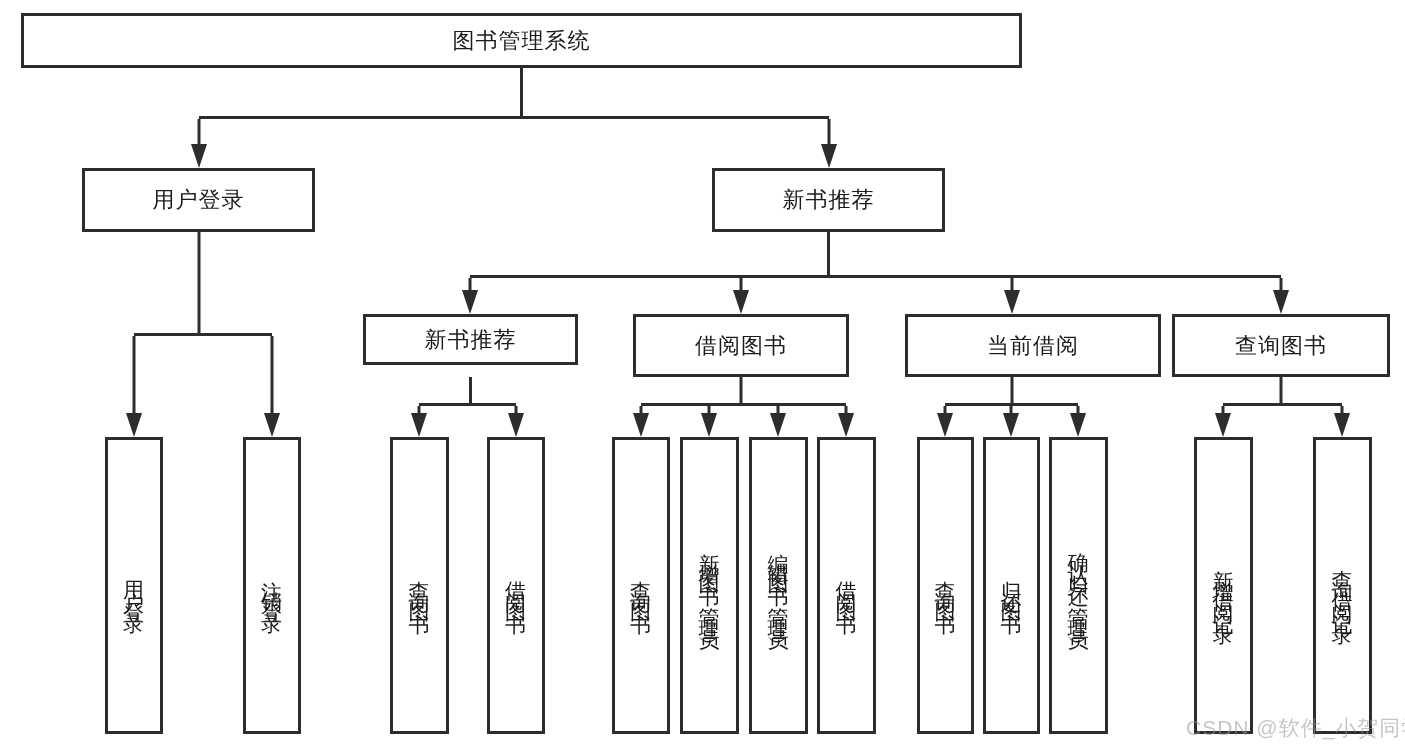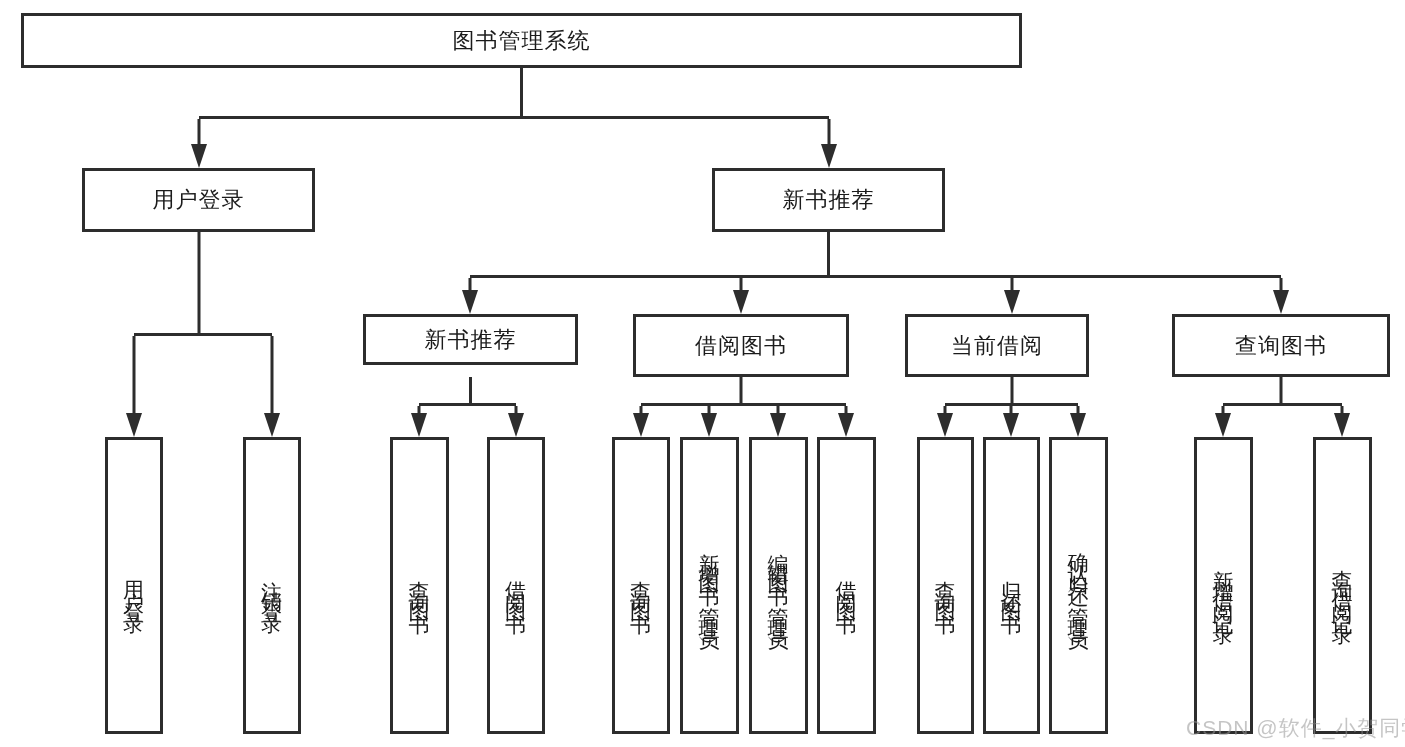--- a/index.html
+++ b/index.html
@@ -95,21 +95,21 @@
     </g>
   </svg>
 
   <div class="node hbox" style="left:21px; top:13px; width:1001px; height:55px">图书管理系统</div>
 
   <div class="node hbox" style="left:82px; top:168px; width:233px; height:64px">用户登录</div>
   <div class="node hbox" style="left:712px; top:168px; width:233px; height:64px">新书推荐</div>
 
   <div class="node hbox" style="left:363px; top:314px; width:215px; height:51px">新书推荐</div>
   <div class="node hbox" style="left:633px; top:314px; width:216px; height:63px">借阅图书</div>
-  <div class="node hbox" style="left:905px; top:314px; width:184px; height:63px">当前借阅</div>
+  <div class="node hbox" style="left:905px; top:314px; width:256px; height:63px">当前借阅</div>
   <div class="node hbox" style="left:1172px; top:314px; width:218px; height:63px">查询图书</div>
 
   <div class="node vbox" style="left:105px; top:437px; width:58px; height:297px">用户登录</div>
   <div class="node vbox" style="left:243px; top:437px; width:58px; height:297px">注销登录</div>
 
   <div class="node vbox" style="left:390px; top:437px; width:59px; height:297px">查询图书</div>
   <div class="node vbox" style="left:487px; top:437px; width:58px; height:297px">借阅图书</div>
 
   <div class="node vbox" style="left:612px; top:437px; width:58px; height:297px">查询图书</div>
   <div class="node vbox" style="left:680px; top:437px; width:59px; height:297px">新增图书（管理员）</div>

